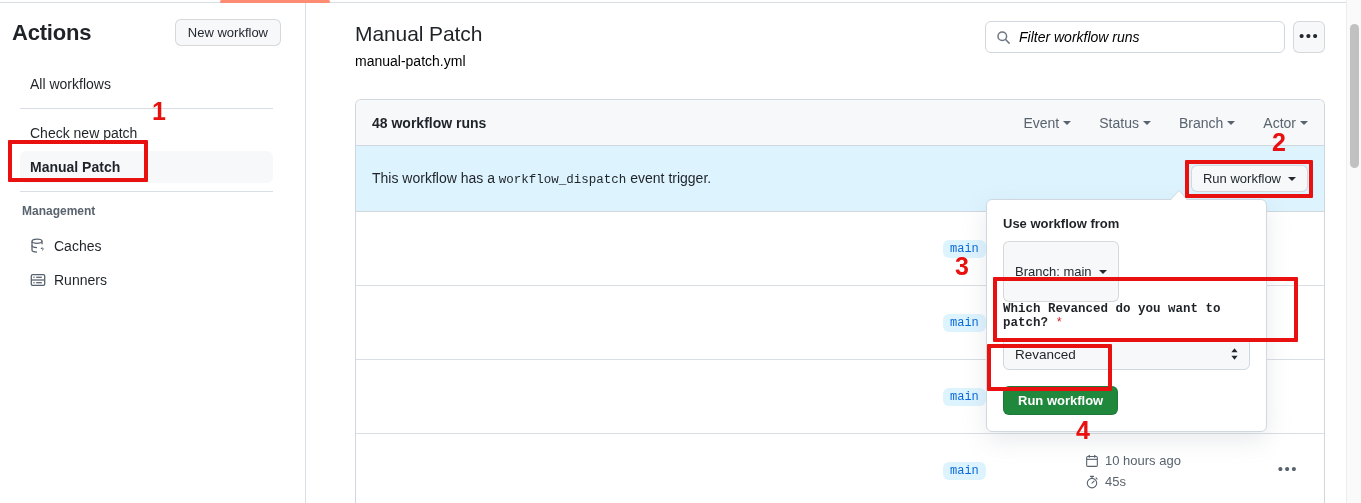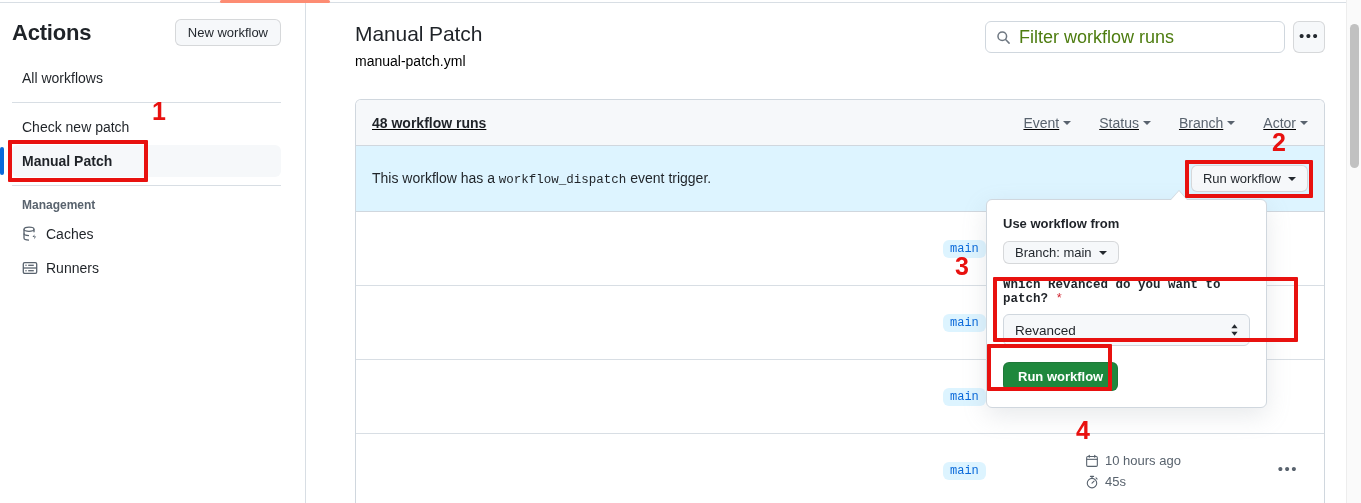--- a/index.html
+++ b/index.html
@@ -58,21 +58,21 @@
     font-size: 13px;
     color: #24292f;
     background: #f6f8fa;
     border: 1px solid rgba(31,35,40,0.15);
     border-radius: 6px;
     padding: 5px 12px;
     cursor: pointer;
     white-space: nowrap;
     font-family: "Liberation Sans", sans-serif;
   }
-  .nav-list { padding: 0; margin: 0; list-style: none; }
+  .nav-list { padding: 0; margin: 8px; list-style: none; }
   .nav-item {
     position: relative;
     display: flex;
     align-items: center;
     gap: 8px;
     height: 32px;
     margin: 2px 24px 2px 12px;
     padding: 0 10px;
     font-size: 14px;
     color: #1f2328;
@@ -154,23 +154,24 @@
     border-radius: 6px;
     background: #ffffff;
     display: flex;
     align-items: center;
     padding: 0 10px;
     gap: 8px;
     cursor: text;
   }
   .search-box .search-ico { color: #6e7781; display: flex; }
   .search-text {
-    font-size: 18px;
-    color: #4d7c0f;
+    font-size: 14px;
+    color: #000000;
     font-family: "Liberation Sans", sans-serif;
+    font-style: italic;
   }
   .kebab-btn {
     width: 32px; height: 32px;
     border: 1px solid rgba(31,35,40,0.15);
     border-radius: 6px;
     background: #f6f8fa;
     display: flex;
     align-items: center;
     justify-content: center;
     cursor: pointer;
@@ -194,21 +195,20 @@
     overflow: hidden;
   }
   .runs-header {
     display: flex;
     align-items: center;
     justify-content: space-between;
     height: 46px;
     padding: 0 16px;
     background: #f6f8fa;
     border-bottom: 1px solid #d0d7de;
-    text-decoration: underline;
   }
   .runs-count {
     font-size: 14px;
     font-weight: 600;
     color: #1f2328;
   }
   .filters { display: flex; align-items: center; gap: 28px; }
   .filter-btn {
     font-size: 14px;
     color: #59636e;
@@ -348,23 +348,22 @@
   }
   .branch-select {
     display: inline-flex;
     align-items: center;
     gap: 7px;
     font-size: 13px;
     color: #24292f;
     background: #f6f8fa;
     border: 1px solid rgba(31,35,40,0.15);
     border-radius: 6px;
-    padding: 3px 11px;
-    cursor: pointer;
-    margin-bottom: 14px;
+    padding: 22px 11px;
+    cursor: pointer;
   }
   .field-label {
     font-family: "Liberation Mono", monospace;
     font-size: 12.5px;
     font-weight: 700;
     color: #1f2328;
     margin-bottom: 8px;
     display: block;
   }
   .req-star { color: #cf222e; font-weight: 400; }

